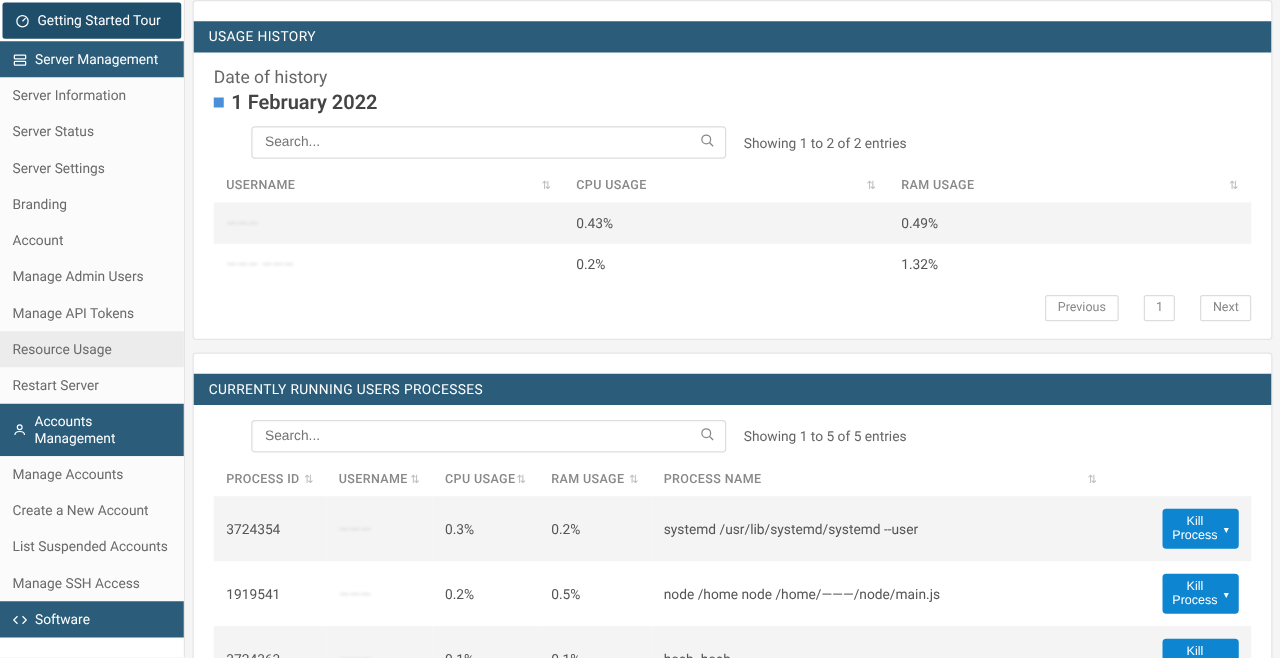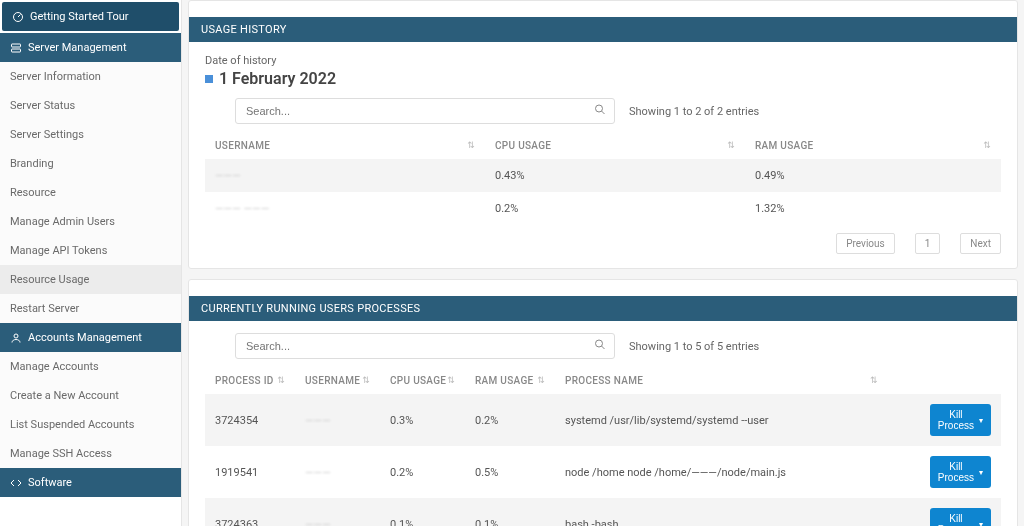--- a/index.html
+++ b/index.html
@@ -7,21 +7,21 @@
   font-family: -apple-system, BlinkMacSystemFont, "Segoe UI", Roboto, "Helvetica Neue", Arial, sans-serif;
   font-size: 12px;
   background: #f5f5f5;
   color: #555;
   width: 1024px;
   height: 526px;
   overflow: hidden;
 }
 .layout { display: flex; height: 100%; }
 .sidebar {
-  width: 182px;
+  width: 148px;
   background: #fff;
   border-right: 1px solid #e5e5e5;
   display: flex;
   flex-direction: column;
 }
 .side-btn {
   background: #1f4e6a;
   color: #fff;
   padding: 8px 10px;
   display: flex;
@@ -59,21 +59,21 @@
 }
 .panel-head {
   background: #2b5d7a;
   color: #fff;
   font-size: 11px;
   padding: 6px 12px;
   letter-spacing: 0.3px;
   margin-top: 16px;
 }
 .panel-body { padding: 12px 16px; }
-.date-label { font-size: 11px; color: #666; margin-bottom: 2px; }
+.date-label { font-size: 14px; color: #666; margin-bottom: 2px; }
 .date-value { font-size: 16px; color: #444; font-weight: 600; margin-bottom: 10px; display:flex; align-items:center; gap:6px; }
 .date-value .sq { width:8px; height:8px; background:#4a90d9; display:inline-block; }
 .toolbar { display: flex; align-items: center; gap: 14px; margin-bottom: 8px; }
 .searchbox {
   flex: 0 0 380px;
   position: relative;
   border: 1px solid #ddd;
   border-radius: 3px;
   background: #fff;
   margin-left: 30px;
@@ -137,21 +137,21 @@
           <span class="ico"><svg viewBox="0 0 24 24" fill="none" stroke="currentColor" stroke-width="2">
               <rect x="3" y="4" width="18" height="6" rx="1"></rect>
               <rect x="3" y="14" width="18" height="6" rx="1"></rect>
             </svg></span>
           <span>Server Management</span>
         </div>
         <div class="side-item">Server Information</div>
         <div class="side-item">Server Status</div>
         <div class="side-item">Server Settings</div>
         <div class="side-item">Branding</div>
-        <div class="side-item">Resource</div>
+        <div class="side-item">Account</div>
         <div class="side-item">Manage Admin Users</div>
         <div class="side-item">Manage API Tokens</div>
         <div class="side-item active">Resource Usage</div>
         <div class="side-item">Restart Server</div>
         <div class="side-section">
           <span class="ico"><svg viewBox="0 0 24 24" fill="none" stroke="currentColor" stroke-width="2">
               <circle cx="12" cy="8" r="4"></circle>
               <path d="M4 21c0-4 4-6 8-6s8 2 8 6"></path>
             </svg></span>
           <span>Accounts Management</span>

